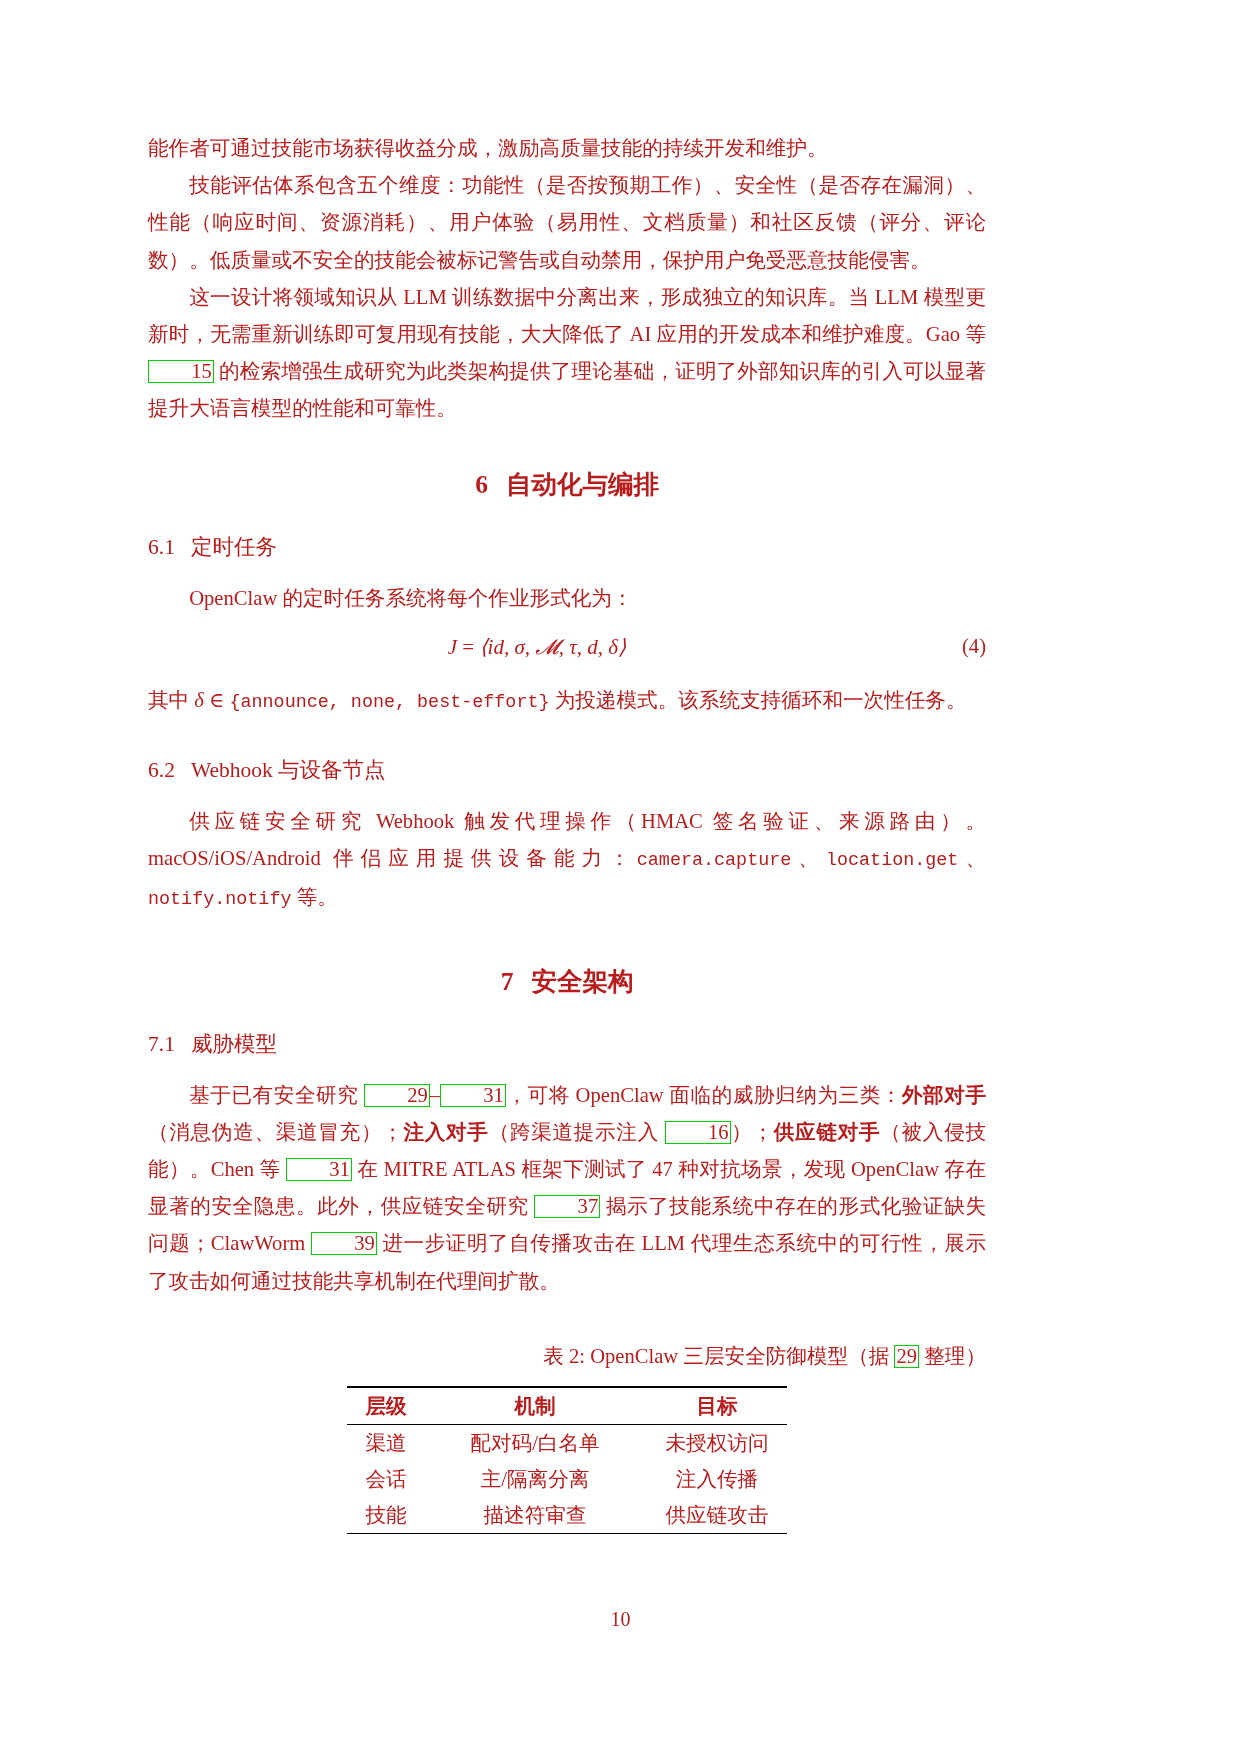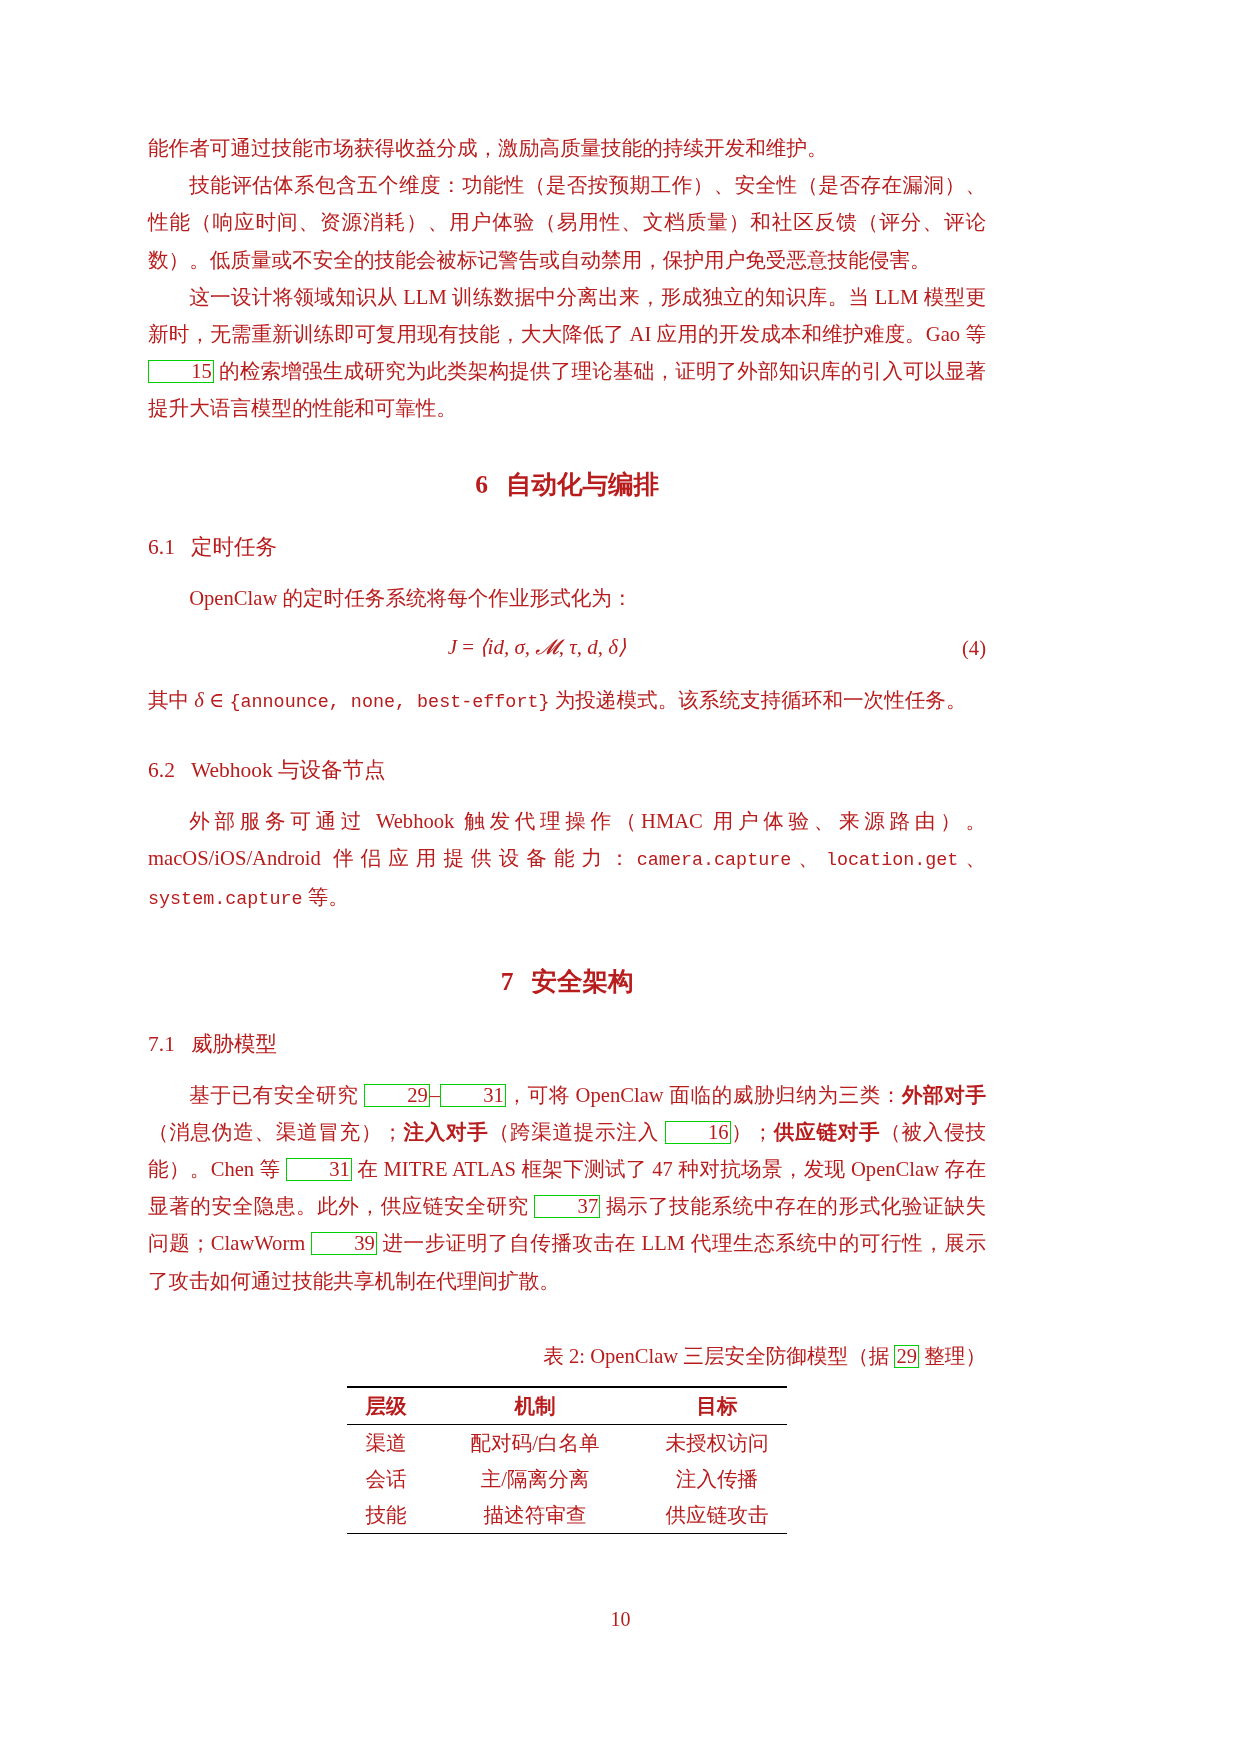--- a/index.html
+++ b/index.html
@@ -52,21 +52,21 @@
     font-weight: normal;
     font-size: 21.5px;
     line-height: 30px;
     text-align: left;
   }
   .subsec-title .num {
     margin-right: 16px;
   }
   .eq-row {
     display: flex;
-    align-items: flex-end;
+    align-items: flex-start;
     width: 100%;
     font-size: 20.6px;
   }
   .eq-spacer { flex: 1 1 0; }
   .eq-body {
     flex: 0 0 auto;
     font-family: "Liberation Serif", serif;
     font-size: 21px;
     white-space: nowrap;
   }
@@ -166,21 +166,21 @@
     <div class="vsp-22"></div>
 
     <p class="body-text"><span>其中 </span><span class="mathit">δ</span><span> ∈ </span><span class="mono">{announce, none, best-effort}</span><span> 为投递模式。该系统支持循环和一次性任务。</span></p>
 
     <div class="vsp-34"></div>
 
     <h3 class="subsec-title"><span class="num">6.2</span><span>Webhook 与设备节点</span></h3>
 
     <div class="vsp-18"></div>
 
-    <p class="body-text indent"><span>外部服务可通过 Webhook 触发代理操作（HMAC 用户体验、来源路由）。macOS/iOS/Android 伴侣应用提供设备能力：</span><span class="mono">camera.capture</span><span>、</span><span class="mono">location.get</span><span>、</span><span class="mono">system.capture</span><span> 等。</span></p>
+    <p class="body-text indent"><span>供应链安全研究 Webhook 触发代理操作（HMAC 签名验证、来源路由）。macOS/iOS/Android 伴侣应用提供设备能力：</span><span class="mono">camera.capture</span><span>、</span><span class="mono">location.get</span><span>、</span><span class="mono">notify.notify</span><span> 等。</span></p>
 
     <div class="vsp-46"></div>
 
     <h2 class="sec-title"><span class="num">7</span><span>安全架构</span></h2>
 
     <div class="vsp-30"></div>
 
     <h3 class="subsec-title"><span class="num">7.1</span><span>威胁模型</span></h3>
 
     <div class="vsp-18"></div>

